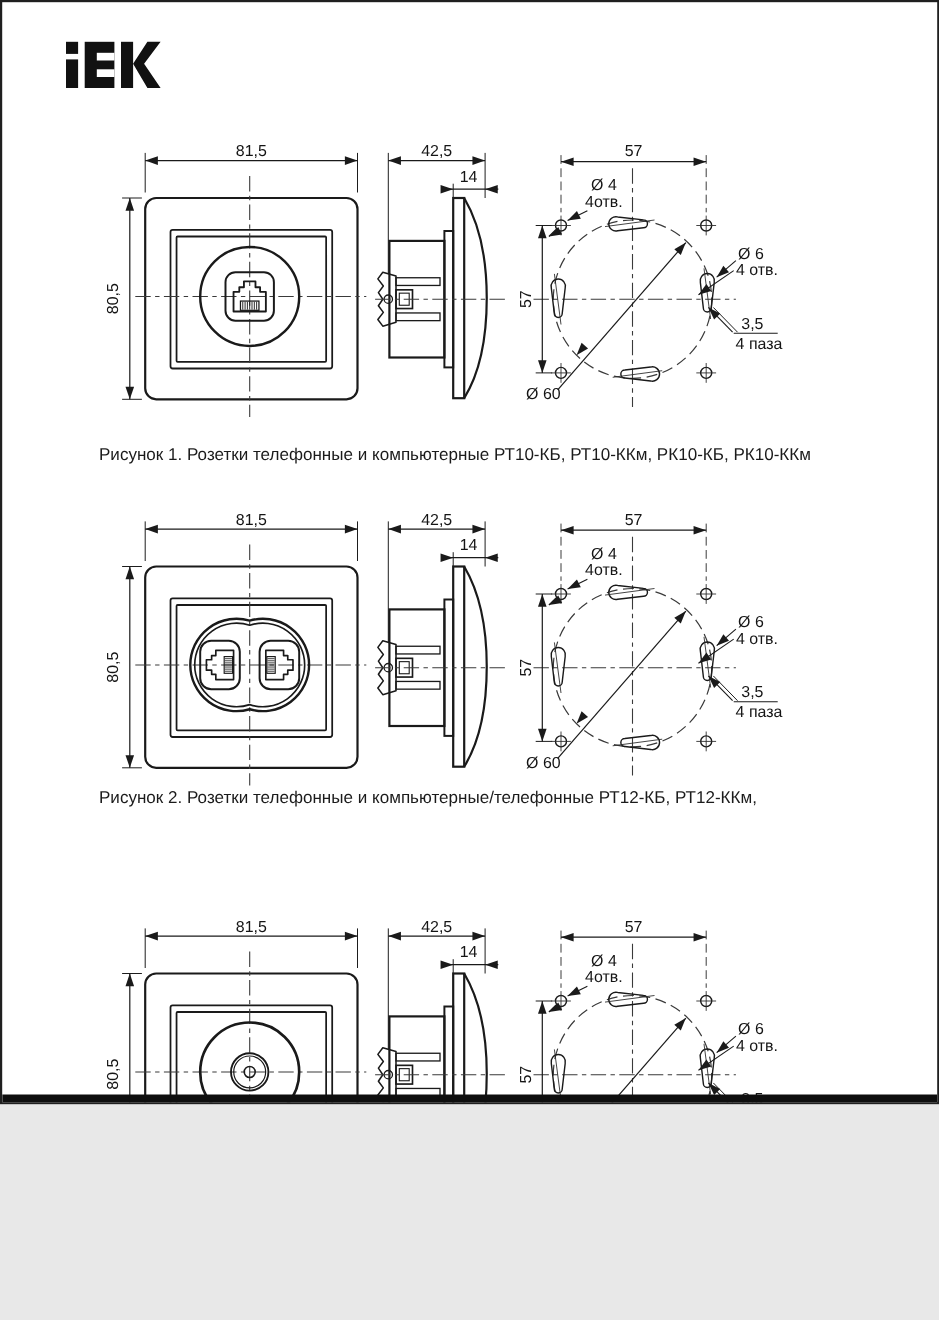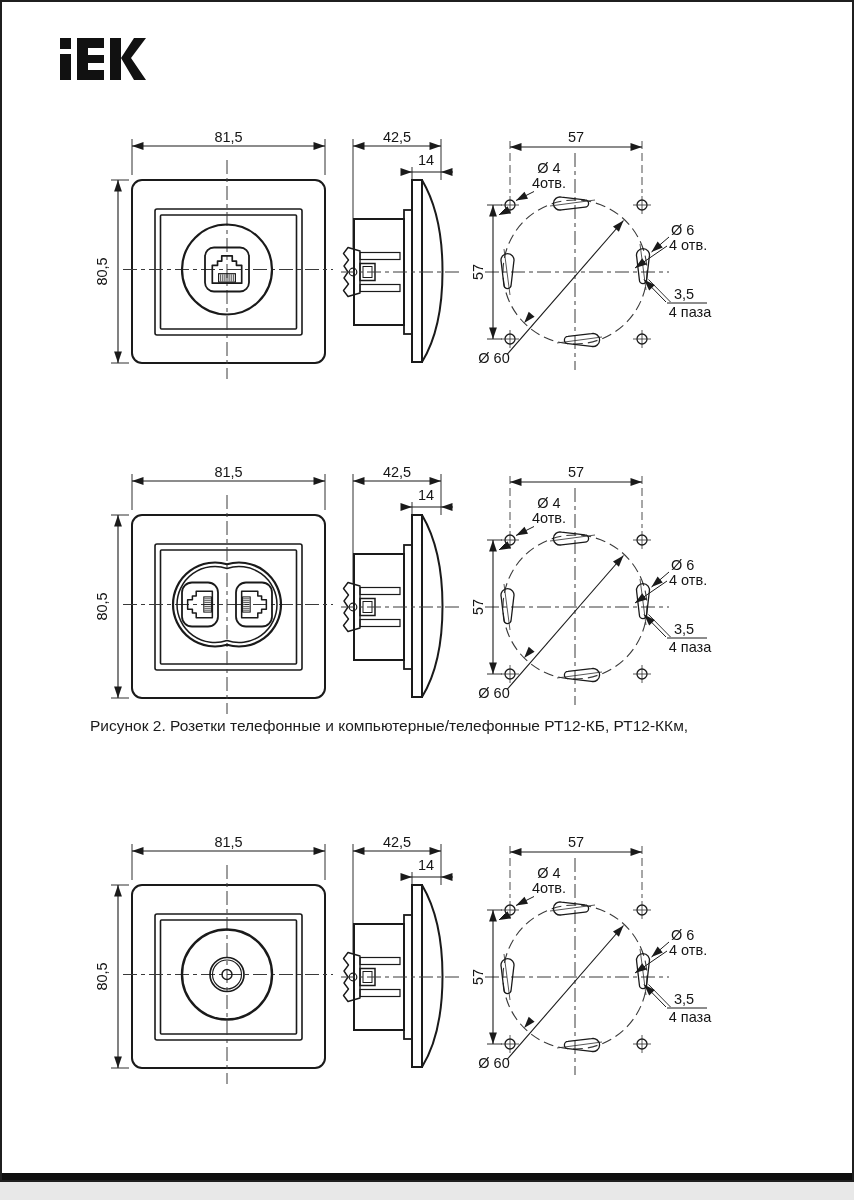--- a/index.html
+++ b/index.html
@@ -1,16 +1,16 @@
 <!DOCTYPE html>
 <html><head>
 <meta charset="utf-8">
 <style>
   html,body{margin:0;padding:0;background:#e8e8e8;}
-  .page{position:relative;width:854px;height:1182px;margin:0 auto;background:#ffffff;
+  .page{position:relative;width:854px;height:1004px;margin:0 auto;background:#ffffff;
         border:2px solid #1f1f1f;box-sizing:border-box;overflow:hidden;
         font-family:"Liberation Sans",sans-serif;}
   .footer-bar{position:absolute;left:0;right:0;bottom:0;height:7px;background:#0e0e0e;}
   .logo{position:absolute;left:56px;top:34px;}
   .fig-row{position:absolute;left:55px;width:745px;height:272px;}
   .fig-svg{display:block;width:745px;height:272px;}
   .fig-svg text{font-family:"Liberation Sans",sans-serif;fill:#151515;font-size:14.5px;}
   .caption{position:absolute;left:88px;width:712px;color:#1b1b1b;font-size:15.5px;line-height:31px;}
   .caption .cl{display:block;}
 </style>
@@ -387,18 +387,22 @@
           <line x1="613.5" y1="175" x2="591.5" y2="152.5" stroke="#1a1a1a" stroke-width="0.9"></line>
           <path d="M0,0 L-11.5,-3.9 L-11.5,3.9 Z" transform="translate(587,152.5) rotate(-134)" fill="#1a1a1a"></path>
     <text x="437" y="236" text-anchor="middle">Ø 60</text>
     <line x1="450" y1="227.5" x2="566.5" y2="93.5" stroke="#1a1a1a" stroke-width="1.1"></line>
           <path d="M0,0 L-11.5,-3.9 L-11.5,3.9 Z" transform="translate(566.5,93.5) rotate(-49)" fill="#1a1a1a"></path>
           <path d="M0,0 L-11.5,-3.9 L-11.5,3.9 Z" transform="translate(467.1,195.9) rotate(131)" fill="#1a1a1a"></path>
         </g>
       </svg>
   </section>
 
+  <div class="caption" id="cap0" style="top: 396px;">
+    <span class="cl">Рисунок 1. Розетки телефонные и компьютерные РТ10-КБ, РТ10-ККм, РК10-КБ, РК10-ККм</span>
+    <span class="cl"></span>
+  </div>
   <div class="caption" id="cap1" style="top: 708px;">
     <span class="cl">Рисунок 2. Розетки телефонные и компьютерные/телефонные РТ12-КБ, РТ12-ККм,</span>
   </div>
 
   <div class="footer-bar"></div>
 </div>
 
 </body></html>

